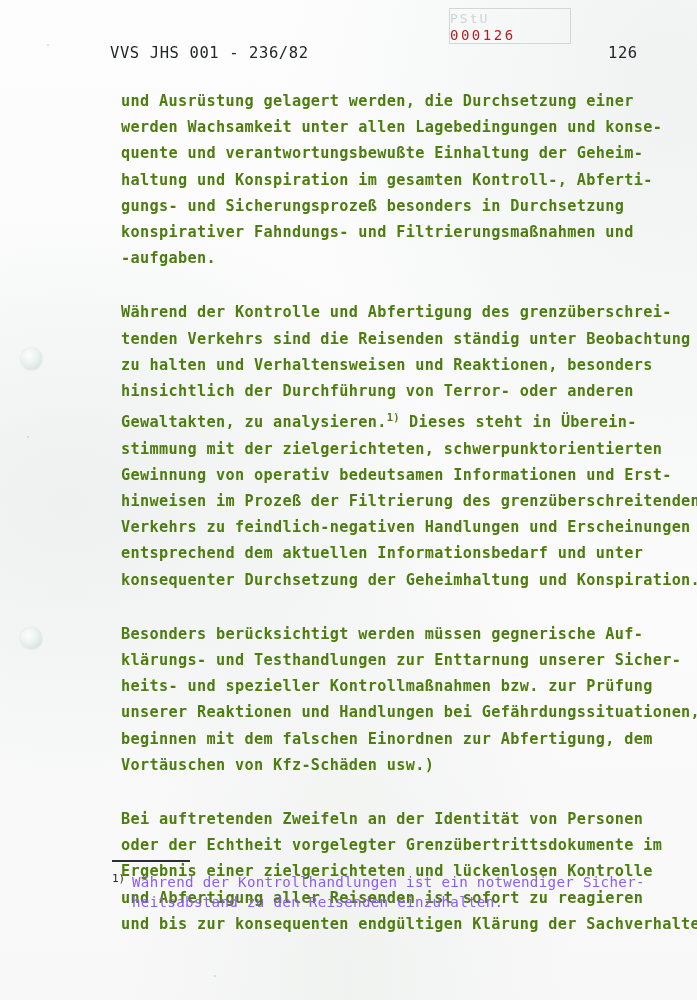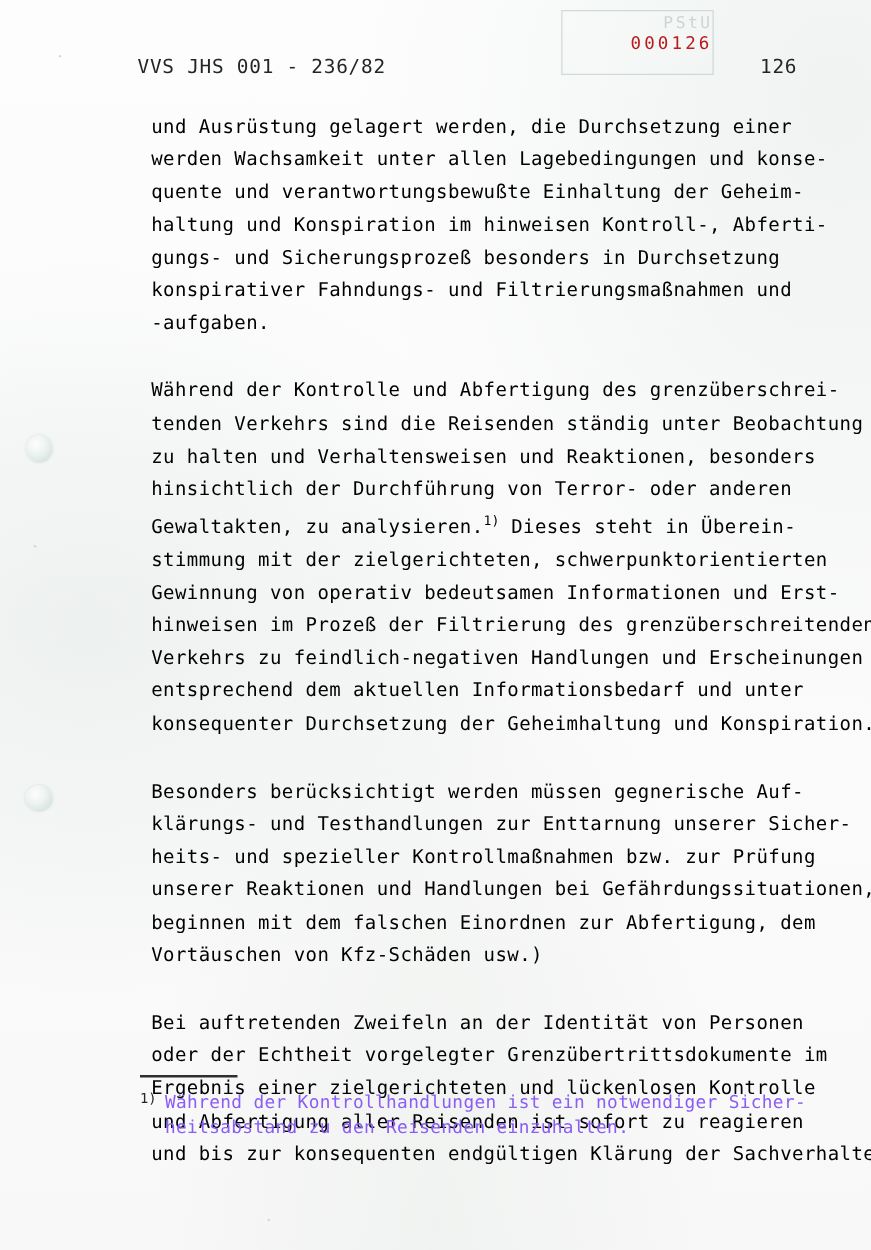--- a/index.html
+++ b/index.html
@@ -56,25 +56,25 @@
     letter-spacing: 0.6px;
     color: #232629;
   }
 
   
   #archive-stamp {
     position: absolute;
     left: 449px;
     top: 8px;
     width: 122px;
-    height: 52px;
+    height: 36px;
     border: 1.5px solid #cfdad6;
     color: #c3cfca;
     font-family: "DejaVu Sans Mono", "Liberation Mono", monospace;
-    text-align: right;
+    text-align: left;
     box-sizing: border-box;
     padding-top: 2px;
   }
   #stamp-title {
     font-size: 13px;
     letter-spacing: 2px;
     line-height: 15px;
     color: #cbd6d1;
   }
   #stamp-number {
@@ -93,21 +93,22 @@
   }
   .para {
     margin: 0 0 28px 0;
   }
   .para:last-child { margin-bottom: 12px; }
   .line {
     font-size: 15.2px;
     line-height: 26.2px;
     letter-spacing: 0.35px;
     white-space: pre;
-    color: #000000;
+    color: #4d7c0f;
+    font-weight: bold;
   }
   .fn-ref {
     font-size: 10.5px;
     vertical-align: super;
     letter-spacing: 0;
   }
 
   
   #footnote {
     position: absolute;
@@ -194,21 +195,21 @@
   <div class="speck" style="left:27px; top:436px; width:2px; height:2px;"></div>
   <div class="speck" style="left:636px; top:308px; width:2px; height:2px;"></div>
   <div class="speck" style="left:214px; top:975px; width:2px; height:2px;"></div>
 
   <div id="body-text">
 
     <div class="para">
       <div class="line">und Ausrüstung gelagert werden, die Durchsetzung einer</div>
       <div class="line">werden Wachsamkeit unter allen Lagebedingungen und konse-</div>
       <div class="line">quente und verantwortungsbewußte Einhaltung der Geheim-</div>
-      <div class="line">haltung und Konspiration im hinweisen Kontroll-, Abferti-</div>
+      <div class="line">haltung und Konspiration im gesamten Kontroll-, Abferti-</div>
       <div class="line">gungs- und Sicherungsprozeß besonders in Durchsetzung</div>
       <div class="line">konspirativer Fahndungs- und Filtrierungsmaßnahmen und</div>
       <div class="line">-aufgaben.</div>
     </div>
 
     <div class="para">
       <div class="line">Während der Kontrolle und Abfertigung des grenzüberschrei-</div>
       <div class="line">tenden Verkehrs sind die Reisenden ständig unter Beobachtung</div>
       <div class="line">zu halten und Verhaltensweisen und Reaktionen, besonders</div>
       <div class="line">hinsichtlich der Durchführung von Terror- oder anderen</div>

